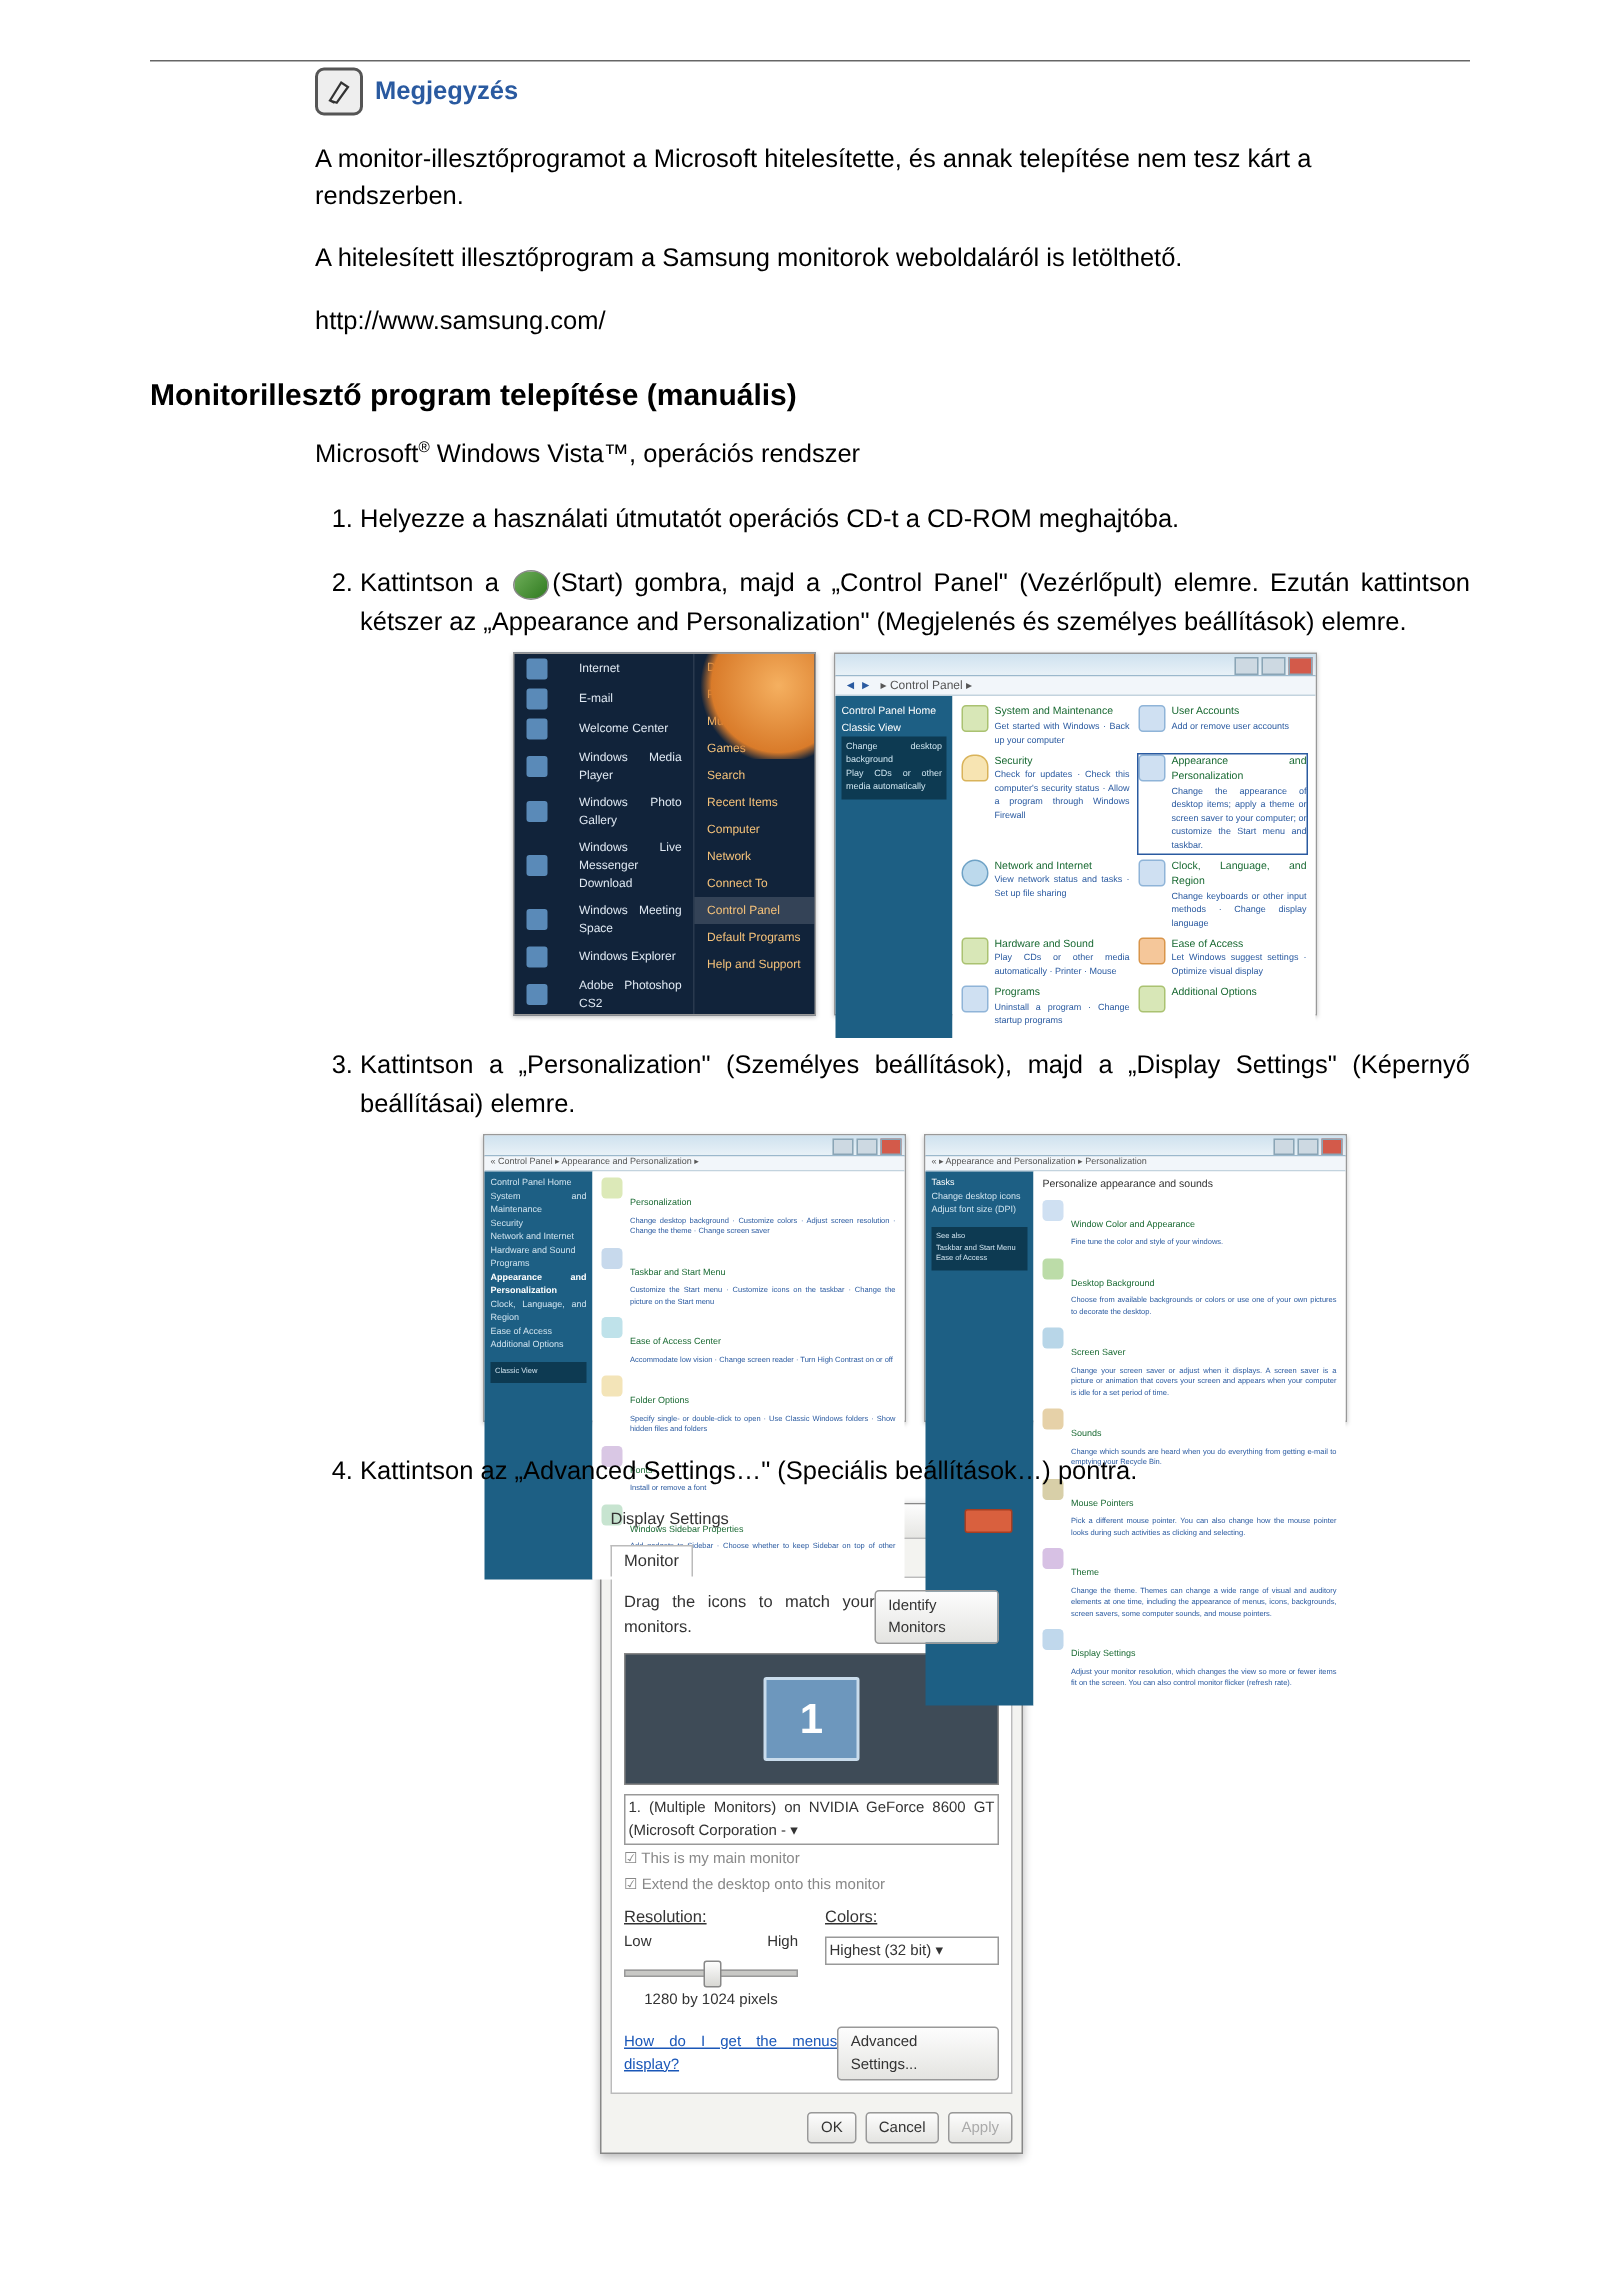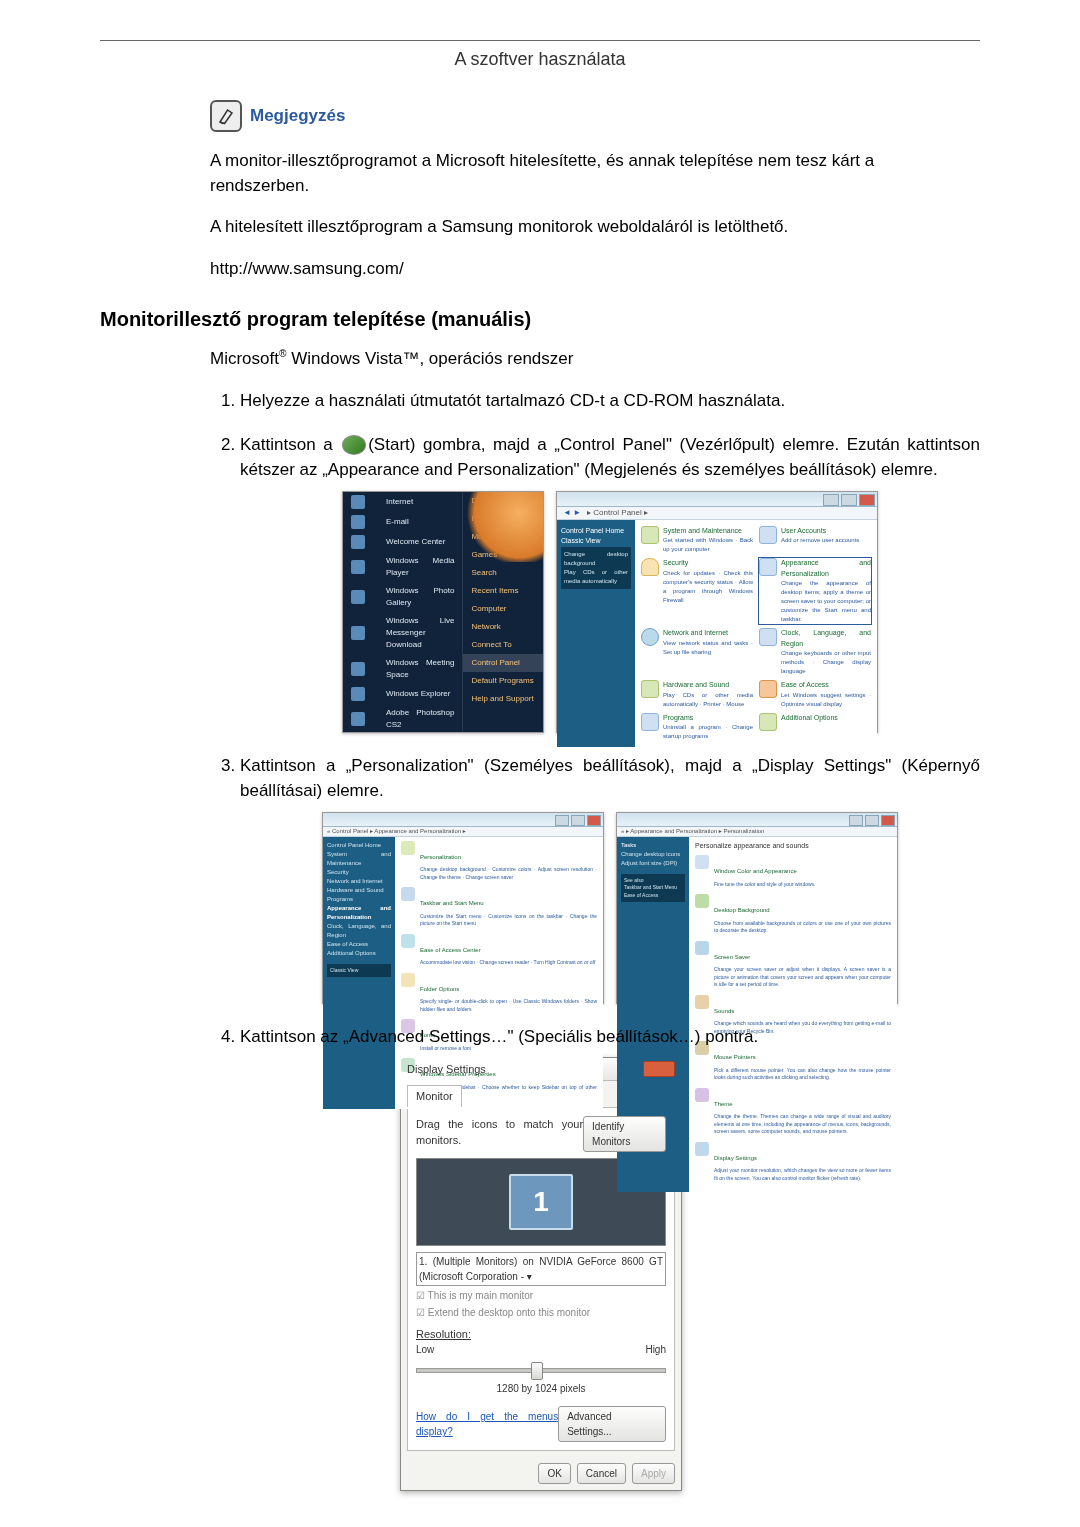--- a/index.html
+++ b/index.html
@@ -81,41 +81,40 @@
   .dlg .res-val{text-align:center;font-size:10px;margin-top:2px;}
   .dlg .link{color:#1a57b8;font-size:10px;text-decoration:underline;}
   .dlg .footer{display:flex;justify-content:flex-end;gap:6px;padding:6px;}
   sup{font-size:.6em;}
 </style>
 </head>
 <body>
 
 <div class="page">
   <div class="top-rule"></div>
-  <div class="header-title">A szoftver használata</div>
 
   <div class="note-row">
     <span class="note-icon">
       <svg viewBox="0 0 24 24">
           <path d="M4 20 L14 4 L20 8 L10 22 Z M4 20 L8 22"></path>
         </svg>
     </span>
     <span class="note-label">Megjegyzés</span>
   </div>
   <p class="body-text">A monitor-illesztőprogramot a Microsoft hitelesítette, és annak telepítése nem tesz kárt a rendszerben.</p>
   <p class="body-text">A hitelesített illesztőprogram a Samsung monitorok weboldaláról is letölthető.</p>
   <p class="body-text">http://www.samsung.com/</p>
 
   <h2 class="section-title">Monitorillesztő program telepítése (manuális)</h2>
   <p class="sub-text">
     <span>Microsoft</span><sup>®</sup><span> Windows Vista™, operációs rendszer</span>
   </p>
 
   <ol class="steps">
-    <li>Helyezze a használati útmutatót tartalmazó CD-t a CD-ROM használata.</li>
+    <li>Helyezze a használati útmutatót operációs CD-t a CD-ROM meghajtóba.</li>
     <li>
       <span>Kattintson a </span><span class="inline-icon"></span><span>(Start) gombra, majd a „Control Panel" (Vezérlőpult) elemre. Ezután kattintson kétszer az „Appearance and Personalization" (Megjelenés és személyes beállítások) elemre.</span>
 
       <div class="shot-row">
 
         <div class="shot cp-left">
           <div class="wave"></div>
           <div class="split" style="height:100%;">
             <div class="splitL">
               <div class="row">
@@ -373,20 +372,24 @@
               <div class="slab">
                   <span>Low</span>
                   <span>High</span>
                 </div>
               <div class="slider">
                   <div class="track"></div>
                   <div class="thumb"></div>
                 </div>
               <div class="res-val">1280 by 1024 pixels</div>
             </div>
+            <div>
+              <label class="small">Colors:</label>
+              <div class="sel" style="margin-top:4px;">Highest (32 bit)    ▾</div>
+            </div>
           </div>
           <div style="display:flex;justify-content:space-between;align-items:center;margin-top:10px;">
             <span class="link">How do I get the menus display?</span>
             <span class="btn">Advanced Settings...</span>
           </div>
         </div>
         <div class="footer">
           <span class="btn">OK</span>
           <span class="btn">Cancel</span>
           <span class="btn" style="color:#aaa;">Apply</span>

